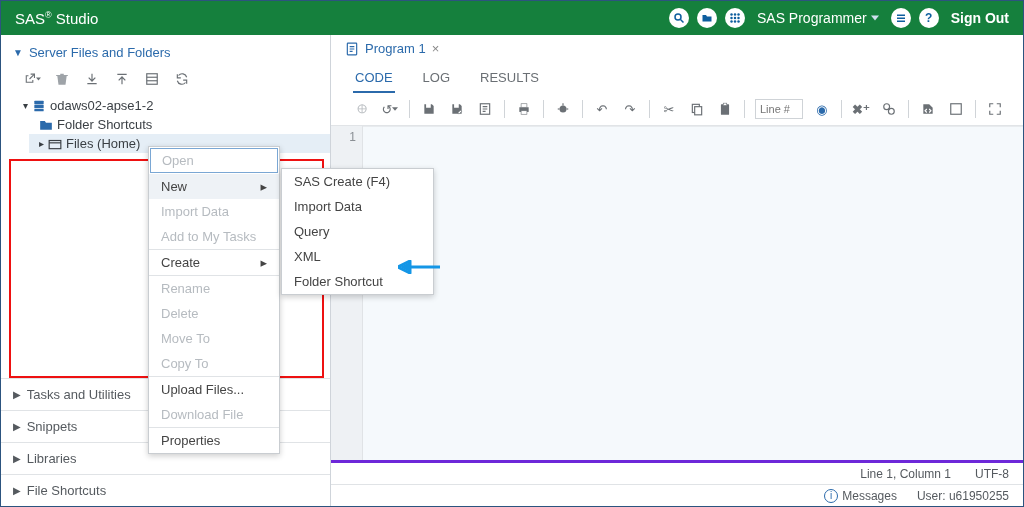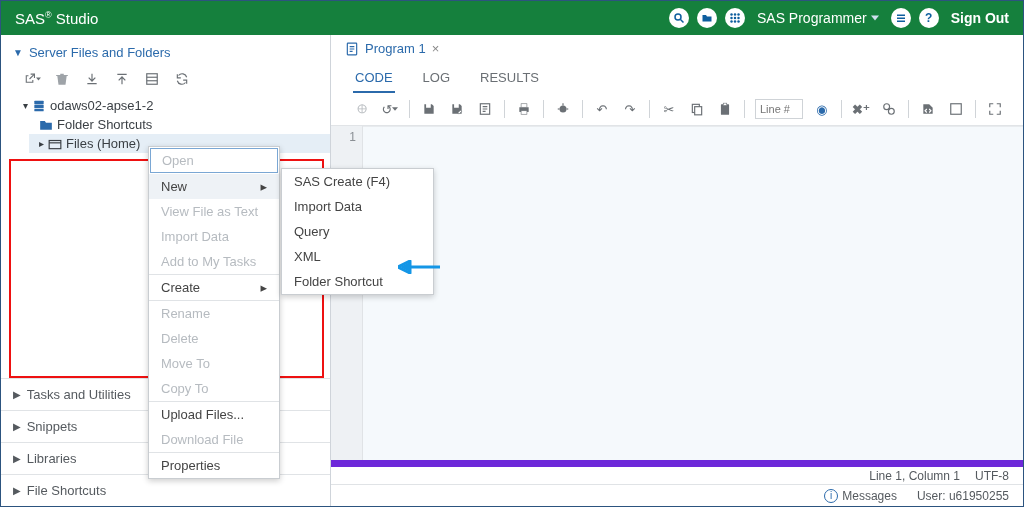--- a/index.html
+++ b/index.html
@@ -32,21 +32,21 @@
   .subtabs { display: flex; gap: 26px; padding: 8px 0 0 22px; font-size: 13px; }
   .subtabs .st { color: #6a6f74; padding: 6px 2px; cursor: pointer; }
   .subtabs .active { color: #2b6aab; border-bottom: 2px solid #2b6aab; }
   .editor-toolbar { display: flex; align-items: center; gap: 10px; padding: 6px 10px 6px 22px; border-bottom: 1px solid #e1e4e7; }
   .editor-toolbar .tico { width: 18px; height: 18px; color: #6b7075; display: inline-flex; align-items: center; justify-content: center; cursor: pointer; font-size: 13px; }
   .editor-toolbar .sep { width: 1px; height: 18px; background: #d0d4d8; }
   .editor-toolbar .line-in { width: 48px; height: 20px; font-size: 11px; color: #8a8f94; border: 1px solid #cfd3d7; background: #fff; padding: 0 4px; }
   .gutter { width: 32px; background: #eef1f4; border-right: 1px solid #e0e3e6; color: #8a8f94; font-size: 12px; text-align: right; padding: 4px 6px 0 0; }
   .editor-body { flex: 1; display: flex; background: #fafbfc; }
   .editor-body .code { flex: 1; background: #f5f9fc; border-top: 1px solid #e8ebee; }
-  .status { height: 24px; border-top: 7px solid #6d28d9; display: flex; align-items: center; justify-content: flex-end; gap: 15px; font-size: 12px; color: #555a5f; padding: 0 14px; }
+  .status { height: 24px; border-top: 3px solid #6d28d9; display: flex; align-items: center; justify-content: flex-end; gap: 24px; font-size: 12px; color: #555a5f; padding: 0 14px; }
   .footer { height: 22px; border-top: 1px solid #e0e3e6; display: flex; align-items: center; justify-content: flex-end; gap: 20px; font-size: 12px; color: #555a5f; padding: 0 14px; }
   .footer .info-i { width: 14px; height: 14px; border-radius: 50%; border: 1px solid #2b6aab; color: #2b6aab; display: inline-flex; align-items: center; justify-content: center; font-size: 10px; margin-right: 4px; }
   
   .ctx { position: absolute; background: #fff; border: 1px solid #c9cdd1; box-shadow: 0 2px 6px rgba(0,0,0,.2); font-size: 13px; color: #444; z-index: 50; }
   .ctx .item { padding: 5px 12px; display: flex; align-items: center; justify-content: space-between; cursor: pointer; }
   .ctx .item.dis { color: #b6bbc0; cursor: default; }
   .ctx .item.hov { background: #eef2f6; }
   .ctx .item.boxed { border: 1px solid #7aa7d4; margin: 1px; padding: 4px 11px; }
   .ctx .divider-h { border-top: 1px solid #e0e3e6; }
   .ctx1 { left: 148px; top: 146px; width: 132px; }
@@ -324,23 +324,20 @@
 
 <div class="ctx ctx1">
   <div class="item dis boxed">
       <span>Open</span>
     </div>
   <div class="item hov">
       <span>New</span>
       <span>▸</span>
     </div>
   <div class="item dis">
-      <span>View File as Text</span>
-    </div>
-  <div class="item dis">
       <span>Import Data</span>
     </div>
   <div class="item dis">
       <span>Add to My Tasks</span>
     </div>
   <div class="divider-h"></div>
   <div class="item">
       <span>Create</span>
       <span>▸</span>
     </div>

